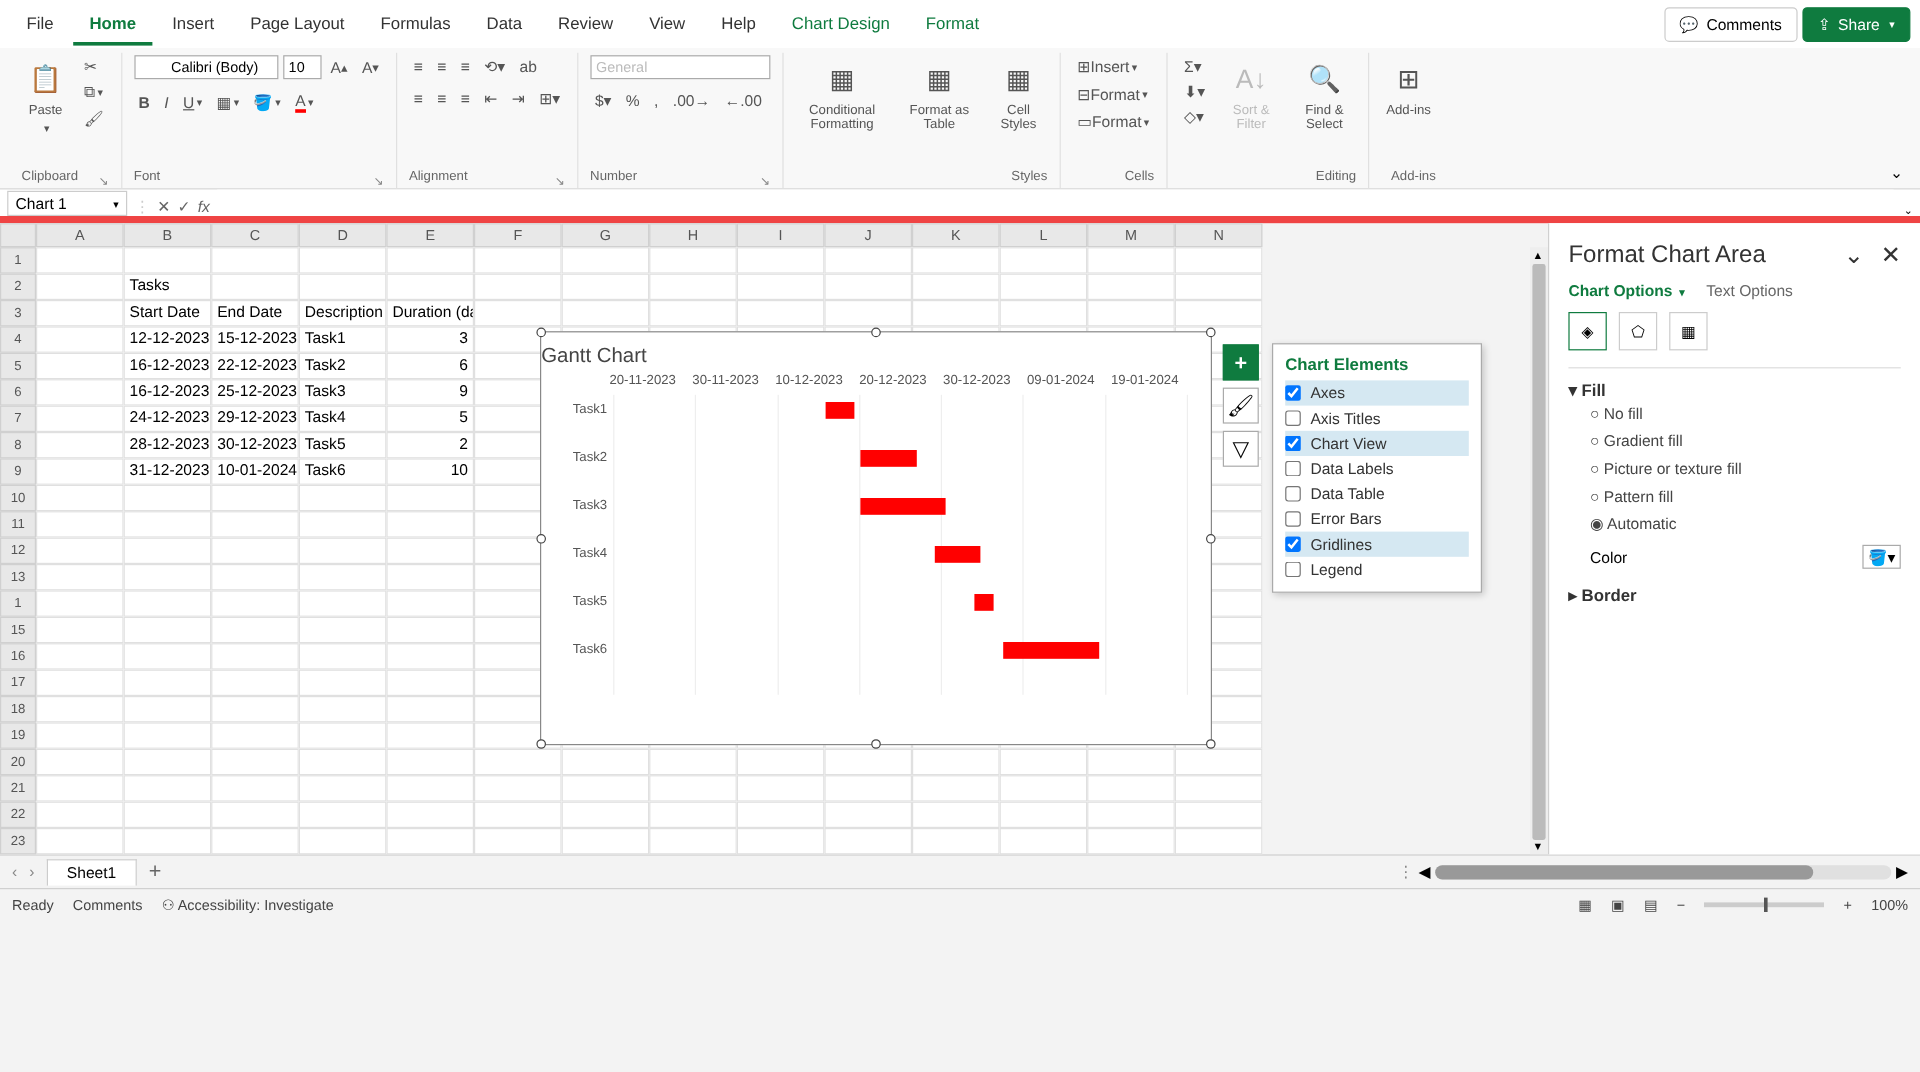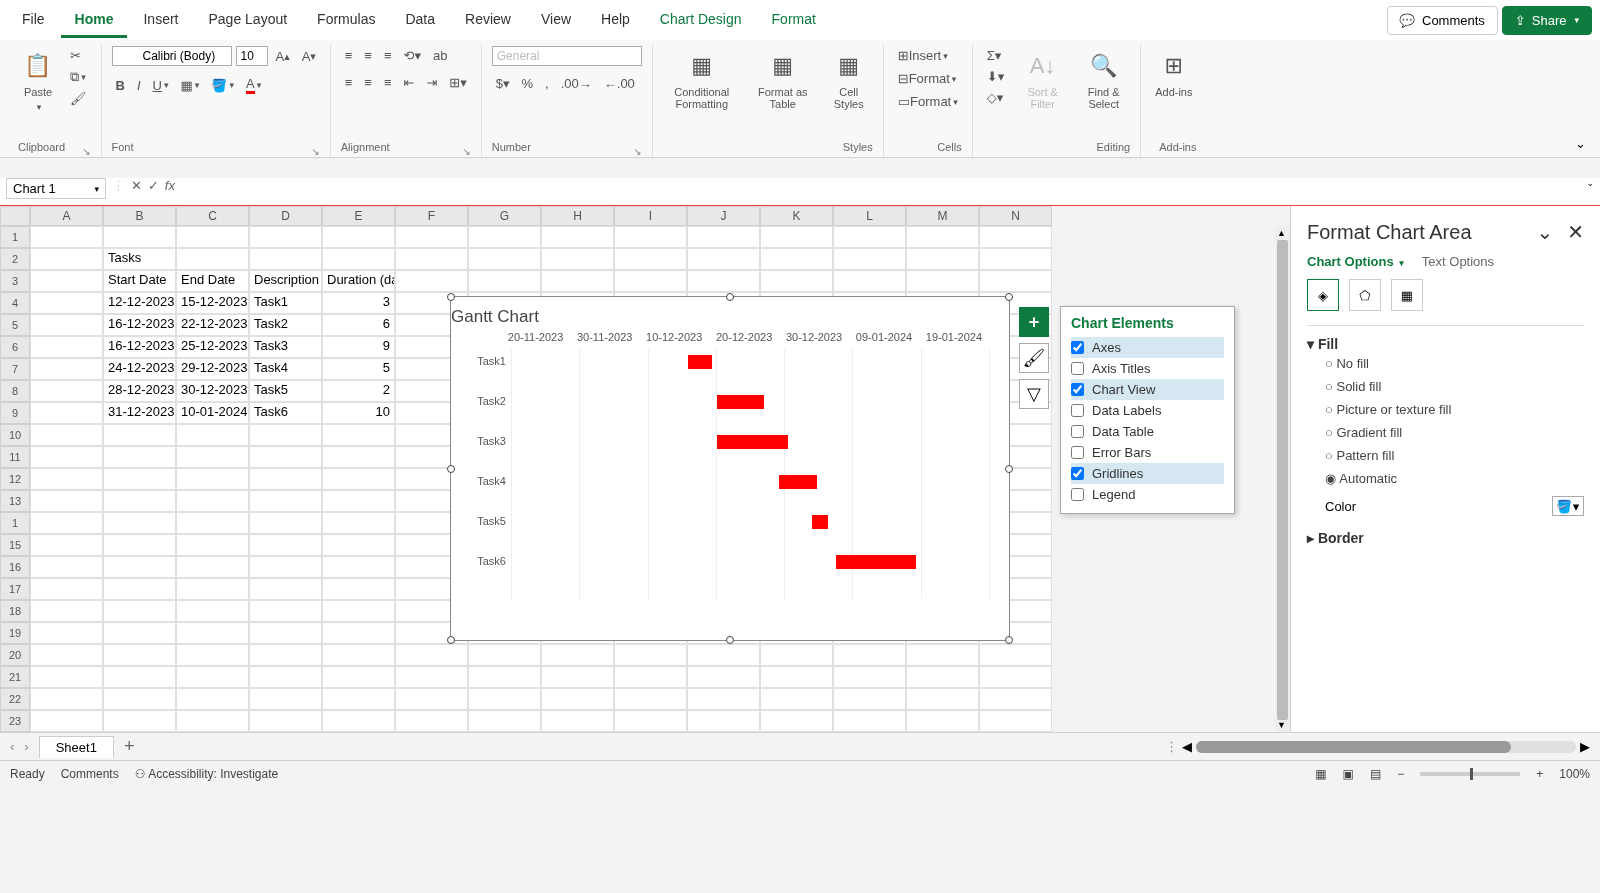--- a/index.html
+++ b/index.html
@@ -22,21 +22,21 @@
 .ribbon-btn .icon { width: 32px; height: 32px; display: flex; align-items: center; justify-content: center; font-size: 22px; }
 .ribbon-small { padding: 2px 4px; cursor: pointer; color: #555; display: flex; align-items: center; }
 .stack { display: flex; flex-direction: column; gap: 2px; }
 .row { display: flex; gap: 4px; align-items: center; }
 select, input.combo { border: 1px solid #aaa; padding: 2px 4px; font-size: 12px; background: #fff; }
 .dim { color: #bbb; }
 .chev { font-size: 9px; margin-left: 2px; }
 .launcher { font-size: 10px; color: #888; align-self: flex-end; margin-left: auto; cursor: pointer; }
 .group-footer { display: flex; align-items: center; justify-content: flex-end; }
 
-.formula-row { display: flex; align-items: flex-start; height: 28px; background: #fff; border-bottom: 1px solid #ef4444; padding: 0 6px; gap: 6px; margin-top: 20px; }
+.formula-row { display: flex; align-items: flex-end; height: 28px; background: #fff; border-bottom: 6px solid #ef4444; padding: 0 6px; gap: 6px; }
 .namebox { width: 100px; border: 1px solid #ccc; padding: 2px 6px; font-size: 13px; display: flex; justify-content: space-between; align-items: center; }
 .fx-btn { font-size: 13px; color: #666; cursor: pointer; }
 .formula-input { flex: 1; height: 22px; border: none; outline: none; font-size: 13px; padding: 0 6px; }
 
 .workarea { display: flex; height: calc(100% - 40px - 118px - 28px - 28px - 26px); }
 .sheet-wrap { flex: 1; position: relative; overflow: hidden; }
 .grid { display: grid; grid-template-columns: 30px repeat(14, 73px); }
 .grid .hdr { background: #e8e8e8; border: 1px solid #d0d0d0; text-align: center; font-size: 12px; color: #555; height: 20px; line-height: 18px; }
 .grid .rowhdr { background: #e8e8e8; border: 1px solid #d0d0d0; text-align: center; font-size: 11px; color: #555; height: 22px; line-height: 20px; }
 .grid .cell { background: #fff; border: 1px solid #e0e0e0; height: 22px; padding: 1px 4px; font-size: 13px; overflow: hidden; white-space: nowrap; }
@@ -813,23 +813,22 @@
           <span>⬠</span>
         </div>
       <div class="ib">
           <span>▦</span>
         </div>
     </div>
     <hr style="border:none;border-top:1px solid #ddd; margin-bottom:10px">
     <div class="sec">
       <div class="sec-h">▾ <span>Fill</span></div>
       <div class="opt">○ <span>No fill</span></div>
-      <div class="opt">○ <span>Solid fill</span></div>
+      <div class="opt">○ <span>Gradient fill</span></div>
       <div class="opt">○ <span>Picture or texture fill</span></div>
-      <div class="opt">○ <span>Gradient fill</span></div>
       <div class="opt">○ <span>Pattern fill</span></div>
       <div class="opt">◉ <span>Automatic</span></div>
       <div class="colorrow">
         <span>Color</span>
         <span class="swatch"><span>🪣</span>▾</span>
       </div>
     </div>
     <div class="sec">
       <div class="sec-h">▸ <span>Border</span></div>
     </div>

